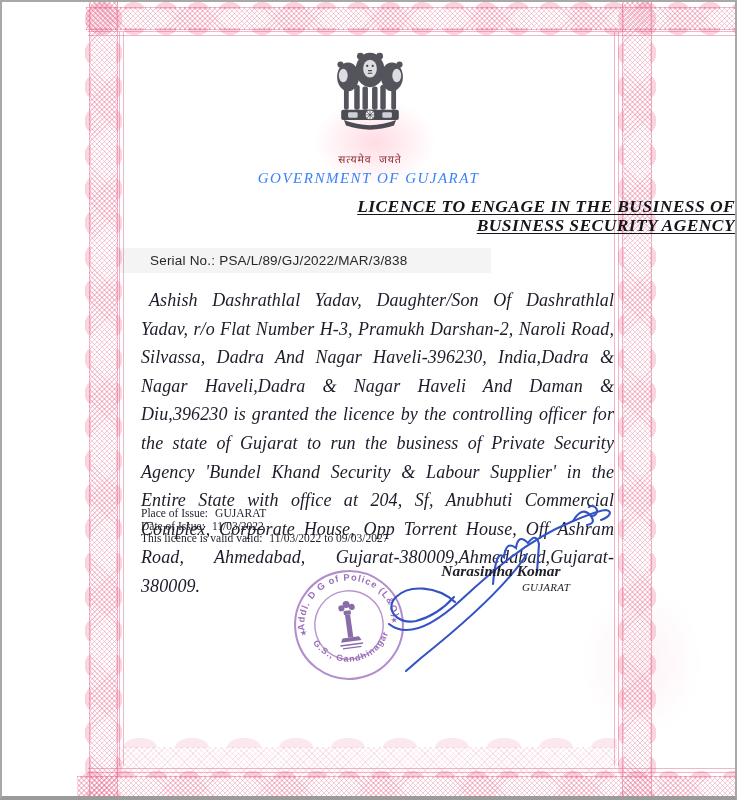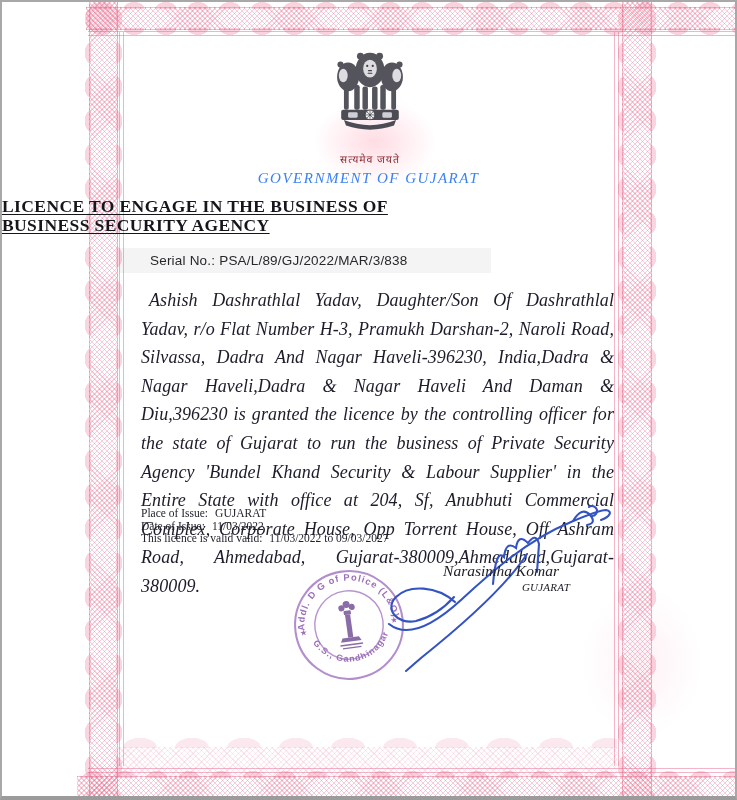--- a/index.html
+++ b/index.html
@@ -50,22 +50,22 @@
     background-size:52px 15px; background-repeat:repeat-x;
   }
   .pline{position:absolute; background:rgba(226,92,130,.45);}
   .glow{position:absolute; pointer-events:none;}
   
   .gov-line{
     position:absolute; left:0; right:0; top:168px; text-align:center;
     font-style:italic; font-size:15px; letter-spacing:1.5px; color:#3b82f6;
   }
   .title{
-    position:absolute; left:0; right:0; top:195px; text-align:left;
-    font-weight:bold; font-size:17.5px; line-height:19px;
+    position:absolute; left:0; right:0; top:195px; text-align:right;
+    font-weight:bold; font-style:italic; font-size:17.5px; line-height:19px;
     color:#15151c; letter-spacing:.4px;
   }
   .title span{text-decoration:underline; text-decoration-thickness:1px; text-underline-offset:2px;}
   .serial-band{
     position:absolute; left:117px; top:246px; width:372px; height:25px;
     background:rgba(120,120,120,.08);
   }
   .serial{
     position:absolute; left:148px; top:251px;
     font-family:"Liberation Sans", sans-serif; font-weight:normal; font-size:13.5px;
@@ -77,26 +77,26 @@
     text-align:justify; text-indent:8px; letter-spacing:.1px;
   }
   .issue-block{
     position:absolute; left:139px; top:505px;
     font-size:11.5px; line-height:12.5px; color:#23232e;
   }
   .issue-block .lbl{margin-right:7px;}
   .sig-text{
     position:absolute; left:430px; top:560px; width:138px; text-align:center; color:#20202a;
   }
-  .sig-name{font-weight:normal; font-style:italic; font-size:15.5px;}
+  .sig-name{font-weight:bold; font-style:italic; font-size:15.5px;}
   .sig-role{font-style:italic; font-size:11px; margin-top:6px; text-align:right; letter-spacing:.2px;}
   .sig-region{font-style:italic; font-size:11px; text-align:right; margin-top:1px; letter-spacing:.2px;}
   .emblem-wrap{position:absolute; left:320px; top:40px; width:96px; text-align:center;}
   .motto{
-    margin-top:2px; font-family:Liberation Serif, serif;
+    margin-top:2px; font-family:Liberation Mono, monospace;
     font-size:10.5px; color:#8a2730; letter-spacing:1px;
   }
   .stamp{position:absolute; left:290px; top:566px; width:114px; height:114px; transform:rotate(-8deg); opacity:.88;}
   .signature{position:absolute; left:373px; top:492px; width:252px; height:186px;}
 </style>
 </head>
 <body>
 
 <div id="page">
 

